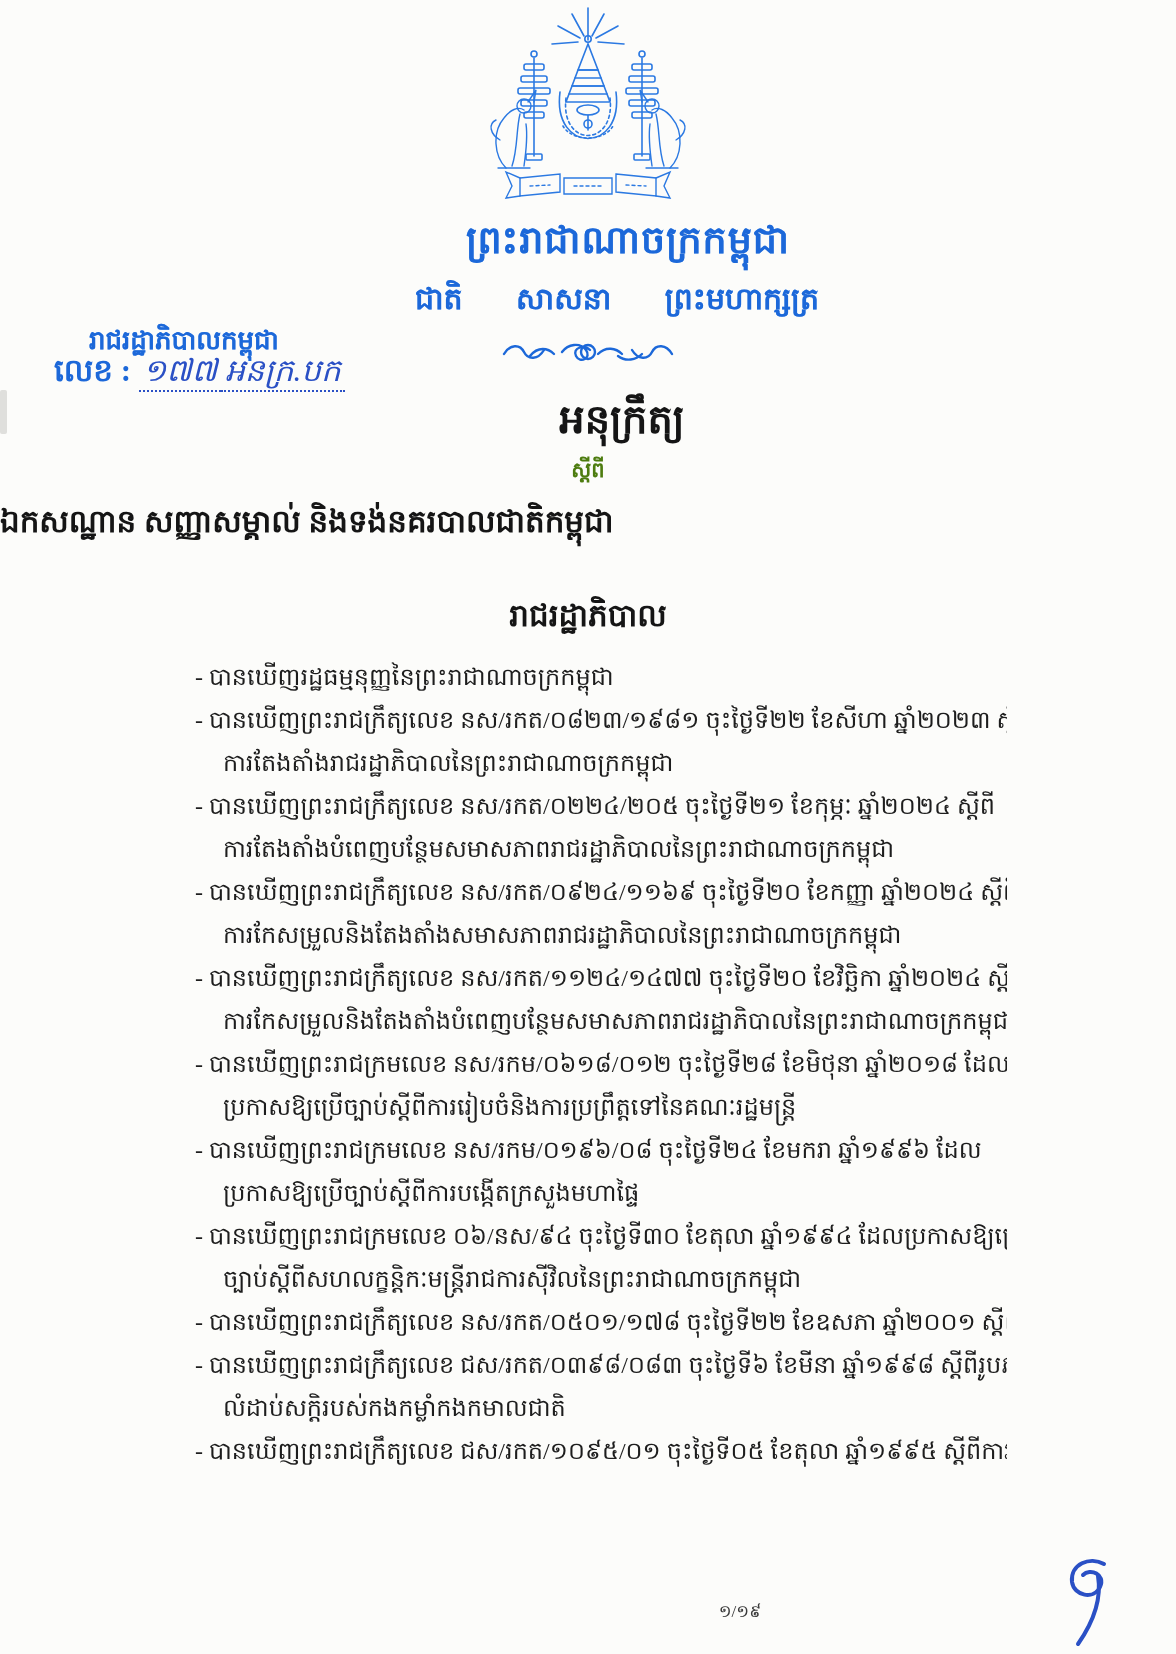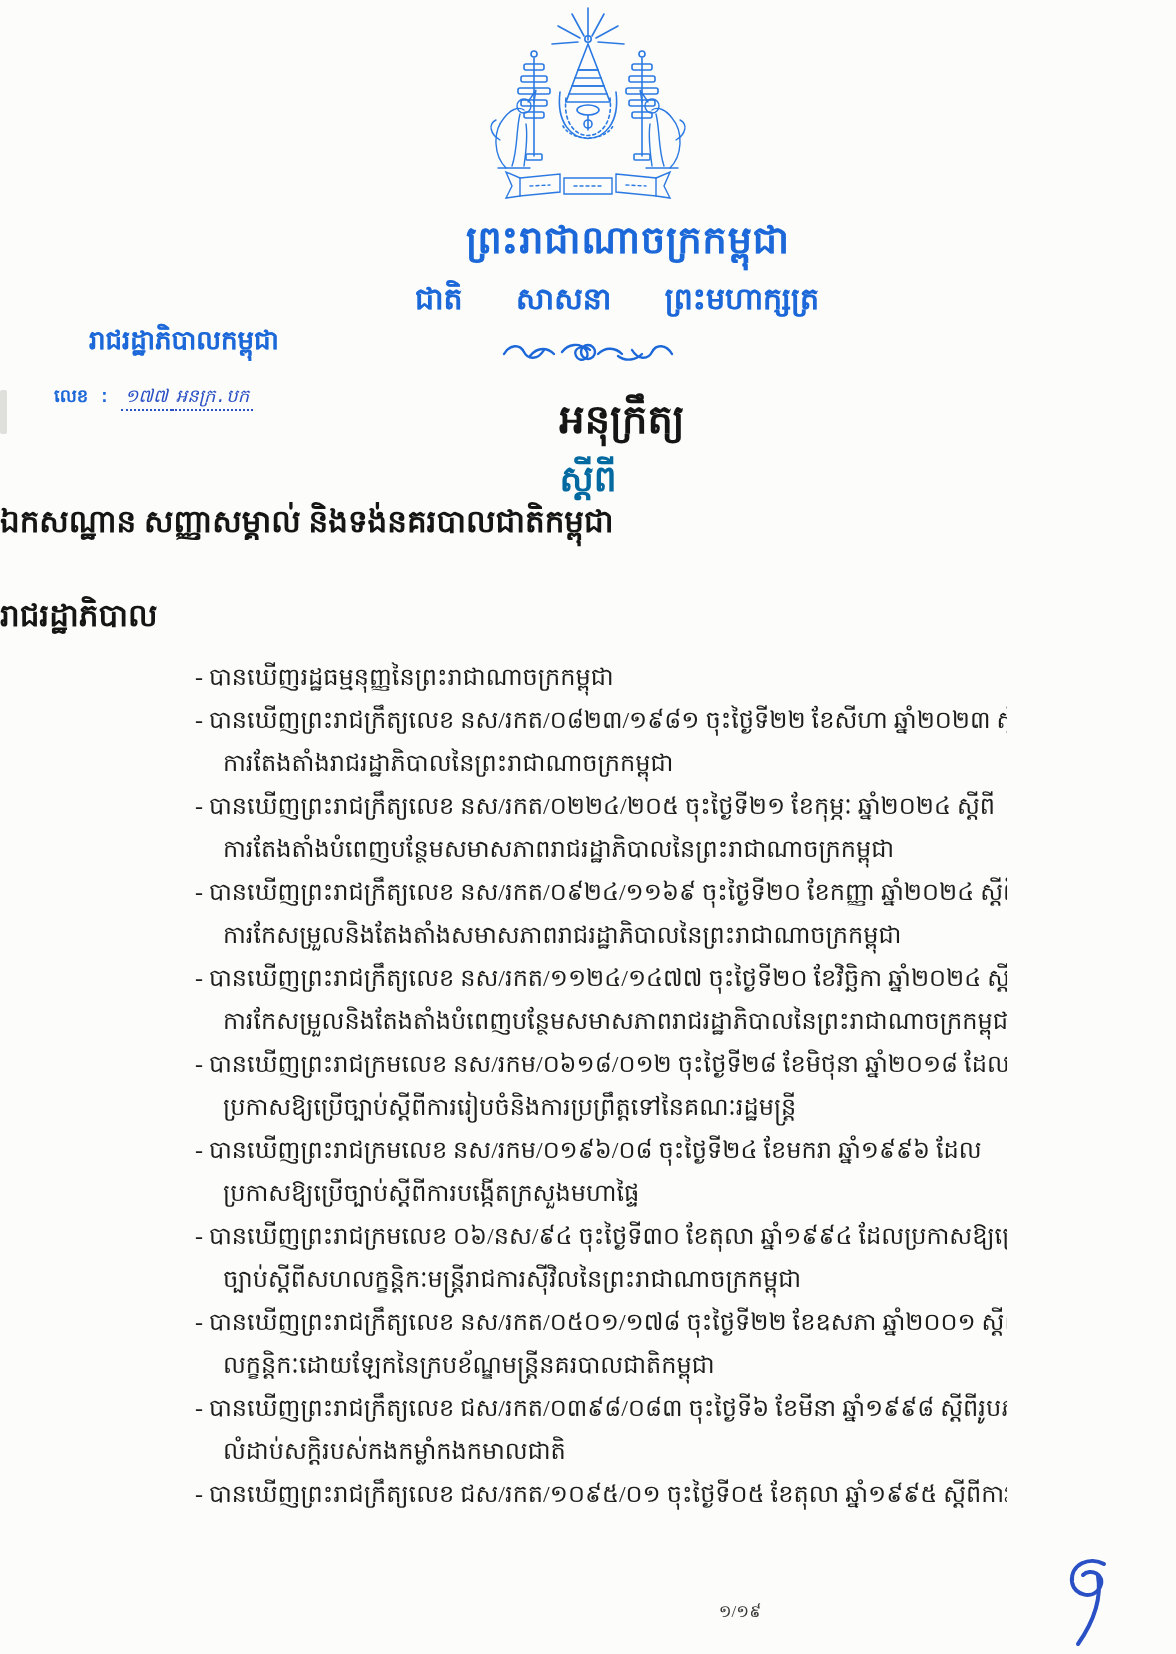--- a/index.html
+++ b/index.html
@@ -30,41 +30,41 @@
     padding-left:29px;
   }
   .ornament{position:absolute;left:500px;top:336px;width:176px;height:32px;}
   
   .issuer{
     position:absolute;left:54px;top:324px;
     color:#1c68d9;font-size:26px;font-weight:bold;
     text-shadow:0 0 .5px #7fb0ef;
     margin-left:35px;
   }
-  .ref-line{position:absolute;left:54px;top:384px;font-size:18px;white-space:nowrap;font-family:Liberation Mono, monospace;}
+  .ref-line{position:absolute;left:54px;top:351px;font-size:31px;white-space:nowrap;}
   .ref-label{color:#1c68d9;font-weight:bold;}
   .ref-value,.ref-suffix{
     color:#2a50c5;font-weight:normal;font-style:italic;
     border-bottom:2px dotted #2a50c5;padding:0 4px 2px 4px;
   }
   
   .doc-type{
     position:absolute;top:394px;left:0;width:100%;text-align:center;
     color:#151515;font-size:40px;font-weight:bold;margin-left:34px;
   }
   .doc-about{
     position:absolute;top:456px;left:0;width:100%;text-align:center;
-    color:#0369a1;font-size:36px;font-weight:bold;
+    color:#4d7c0f;font-size:21px;font-weight:bold;
   }
   .doc-subject{
     position:absolute;top:502px;left:0;width:100%;
     color:#151515;font-size:31px;font-weight:bold;
   }
   .section-heading{
-    position:absolute;top:596px;left:0;width:100%;
+    position:absolute;top:596px;left:0;width:100%;text-align:center;
     color:#151515;font-size:31px;font-weight:bold;
   }
   
   .body-text{position:absolute;left:195px;top:656px;width:812px;}
   .line{
     height:43px;line-height:43px;
     font-size:24px;color:#1d1d1d;
     white-space:nowrap;overflow:hidden;
   }
   .line.cont{padding-left:28px;}
@@ -206,21 +206,20 @@
     <div class="line cont">ការកែសម្រួលនិងតែងតាំងសមាសភាពរាជរដ្ឋាភិបាលនៃព្រះរាជាណាចក្រកម្ពុជា</div>
     <div class="line">- បានឃើញព្រះរាជក្រឹត្យលេខ នស/រកត/១១២៤/១៤៧៧ ចុះថ្ងៃទី២០ ខែវិច្ឆិកា ឆ្នាំ២០២៤ ស្តីពី</div>
     <div class="line cont">ការកែសម្រួលនិងតែងតាំងបំពេញបន្ថែមសមាសភាពរាជរដ្ឋាភិបាលនៃព្រះរាជាណាចក្រកម្ពុជា</div>
     <div class="line">- បានឃើញព្រះរាជក្រមលេខ នស/រកម/០៦១៨/០១២ ចុះថ្ងៃទី២៨ ខែមិថុនា ឆ្នាំ២០១៨ ដែល</div>
     <div class="line cont">ប្រកាសឱ្យប្រើច្បាប់ស្តីពីការរៀបចំនិងការប្រព្រឹត្តទៅនៃគណៈរដ្ឋមន្ត្រី</div>
     <div class="line">- បានឃើញព្រះរាជក្រមលេខ នស/រកម/០១៩៦/០៨ ចុះថ្ងៃទី២៤ ខែមករា ឆ្នាំ១៩៩៦ ដែល</div>
     <div class="line cont">ប្រកាសឱ្យប្រើច្បាប់ស្តីពីការបង្កើតក្រសួងមហាផ្ទៃ</div>
     <div class="line">- បានឃើញព្រះរាជក្រមលេខ ០៦/នស/៩៤ ចុះថ្ងៃទី៣០ ខែតុលា ឆ្នាំ១៩៩៤ ដែលប្រកាសឱ្យប្រើ</div>
     <div class="line cont">ច្បាប់ស្តីពីសហលក្ខន្តិកៈមន្ត្រីរាជការស៊ីវិលនៃព្រះរាជាណាចក្រកម្ពុជា</div>
     <div class="line">- បានឃើញព្រះរាជក្រឹត្យលេខ នស/រកត/០៥០១/១៧៨ ចុះថ្ងៃទី២២ ខែឧសភា ឆ្នាំ២០០១ ស្តីពី</div>
-    <div class="line cont">លក្ខន្តិកៈដោយឡែកនៃក្របខ័ណ្ឌមន្ត្រីនគរបាលជាតិកម្ពុជា</div>
     <div class="line">- បានឃើញព្រះរាជក្រឹត្យលេខ ជស/រកត/០៣៩៨/០៨៣ ចុះថ្ងៃទី៦ ខែមីនា ឆ្នាំ១៩៩៨ ស្តីពីរូបភាព</div>
     <div class="line cont">លំដាប់សក្តិរបស់កងកម្លាំកងកមាលជាតិ</div>
     <div class="line">- បានឃើញព្រះរាជក្រឹត្យលេខ ជស/រកត/១០៩៥/០១ ចុះថ្ងៃទី០៥ ខែតុលា ឆ្នាំ១៩៩៥ ស្តីពីការបង្កើត</div>
   </div>
 
   <div class="page-number">១/១៩</div>
 
   <div class="hand-mark">
     <svg viewBox="0 0 76 92" fill="none" stroke="#2a50c5" stroke-width="4" stroke-linecap="round">
       <path d="M58 8 C44 0 24 8 26 26 C28 40 48 44 54 31 C60 18 44 12 37 19"></path>

